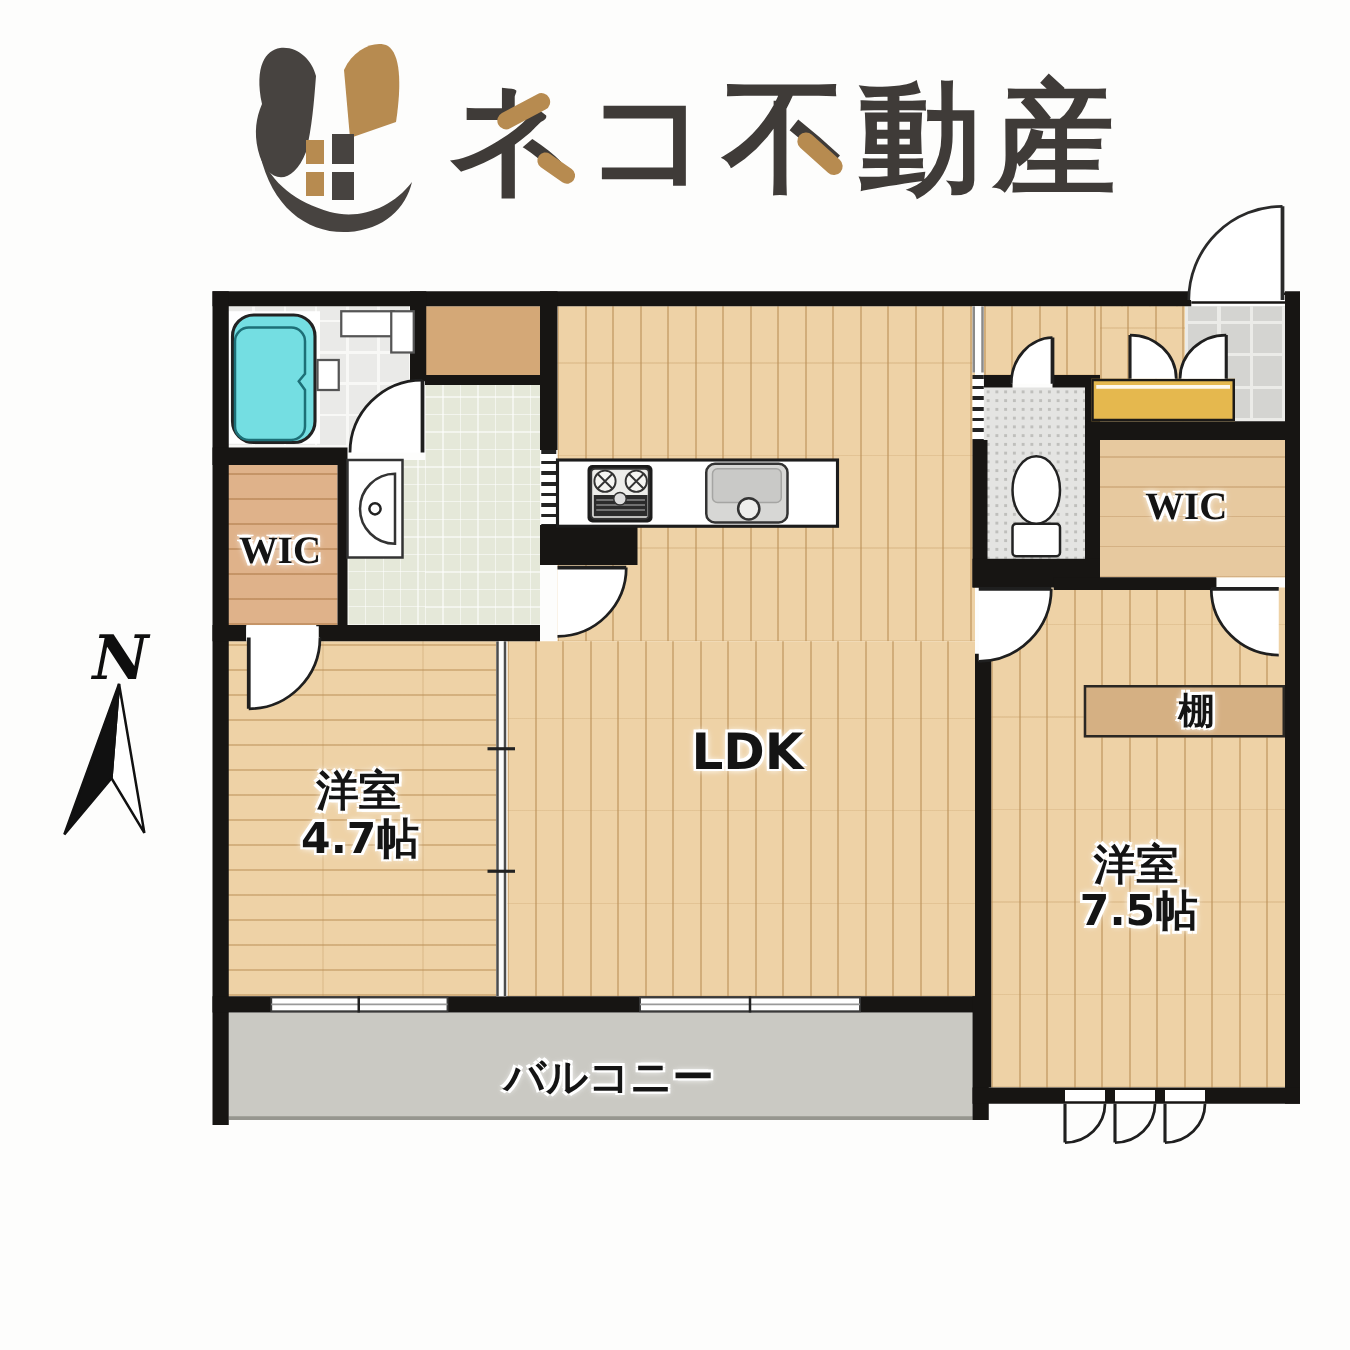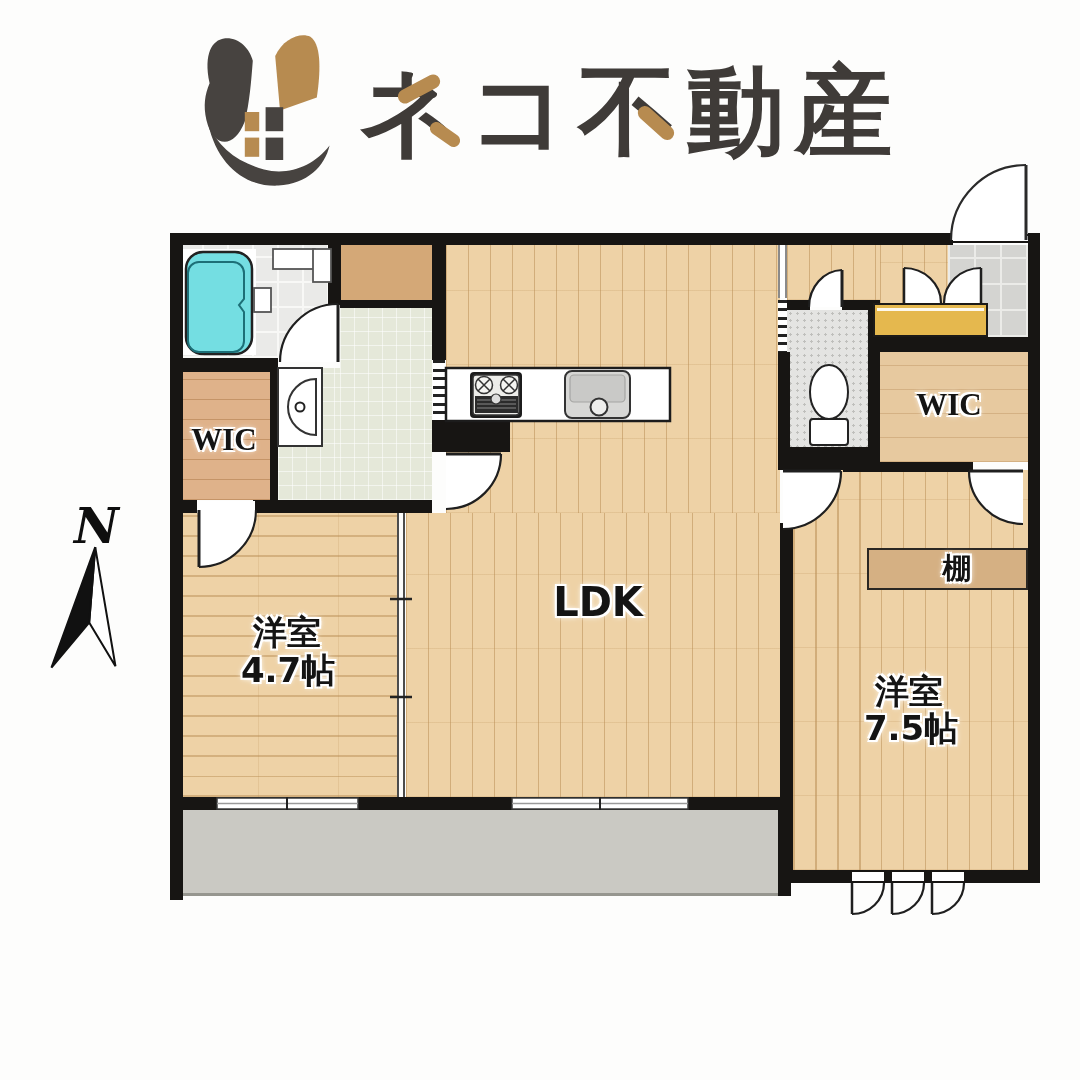--- a/index.html
+++ b/index.html
@@ -260,14 +260,15 @@
   </svg>
 
   <div class="label serif" style="left:224px;top:440px;font-size:31px;">WIC</div>
   <div class="label serif" style="left:949px;top:405px;font-size:31px;">WIC</div>
   <div class="label" style="left:598px;top:602px;font-size:40px;">LDK</div>
   <div class="label" style="left:287px;top:633px;font-size:34px;">洋室</div>
   <div class="label" style="left:288px;top:671px;font-size:34px;">4.7帖</div>
   <div class="label" style="left:909px;top:692px;font-size:34px;">洋室</div>
   <div class="label" style="left:911px;top:729px;font-size:34px;">7.5帖</div>
   <div class="label" style="left:957px;top:569px;font-size:29px;">棚</div>
+  <div class="label" style="left:487px;top:862px;font-size:33px;">バルコニー</div>
 
 </div>
 
 </body></html>

